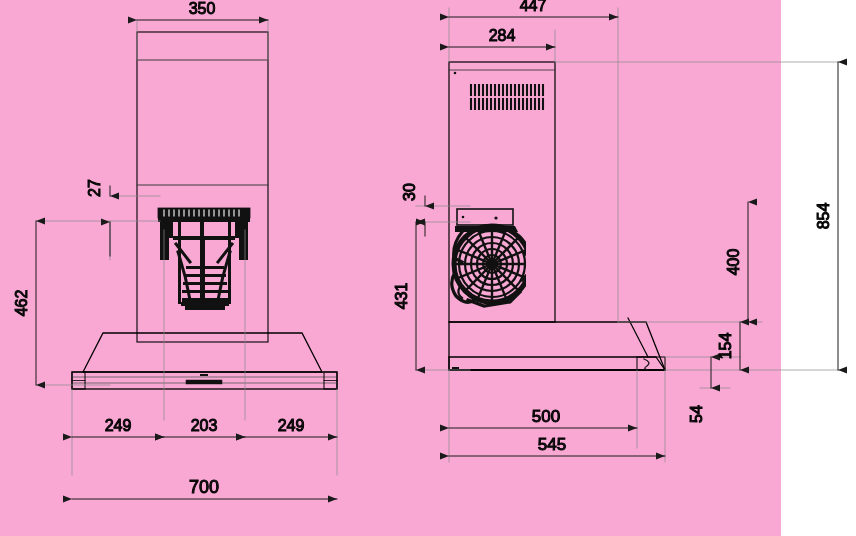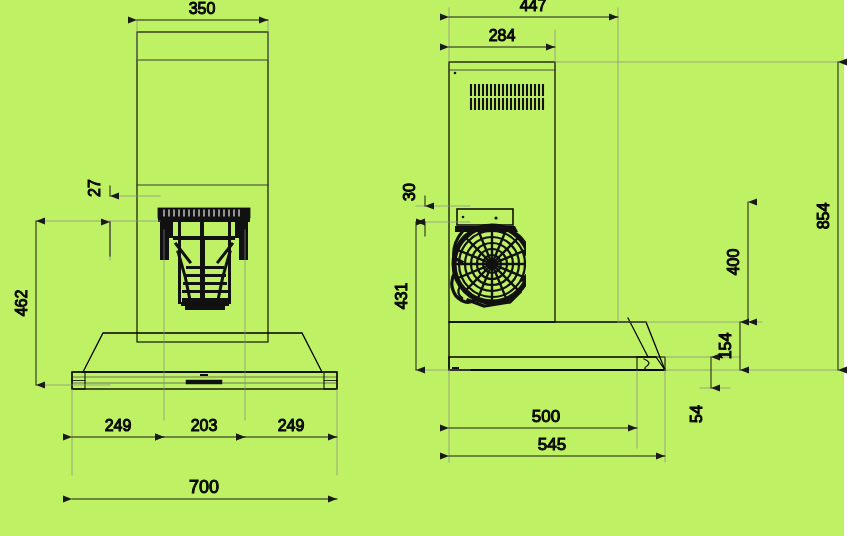--- a/index.html
+++ b/index.html
@@ -1,17 +1,17 @@
 <!DOCTYPE html>
 <html><head>
 <meta charset="utf-8">
 <style>
   html,body{margin:0;padding:0;background:#ffffff;}
   body{width:856px;height:536px;font-family:"Liberation Sans",sans-serif;overflow:hidden;}
-  #stage{position:relative;width:844px;height:536px;background:#bef264;}
+  #stage{position:relative;width:781px;height:536px;background:#f9a8d4;}
   #stage svg{position:absolute;left:0;top:0;}
   .dimtext{font-family:"Liberation Sans",sans-serif;font-size:16px;fill:#1a1a1a;}
 </style>
 </head>
 <body>
 
 <div id="stage">
 <svg width="856" height="536" viewBox="0 0 856 536" xmlns="http://www.w3.org/2000/svg">
   <defs>
     <marker id="ah" markerWidth="10" markerHeight="8" refX="9" refY="4" orient="auto" markerUnits="userSpaceOnUse">

